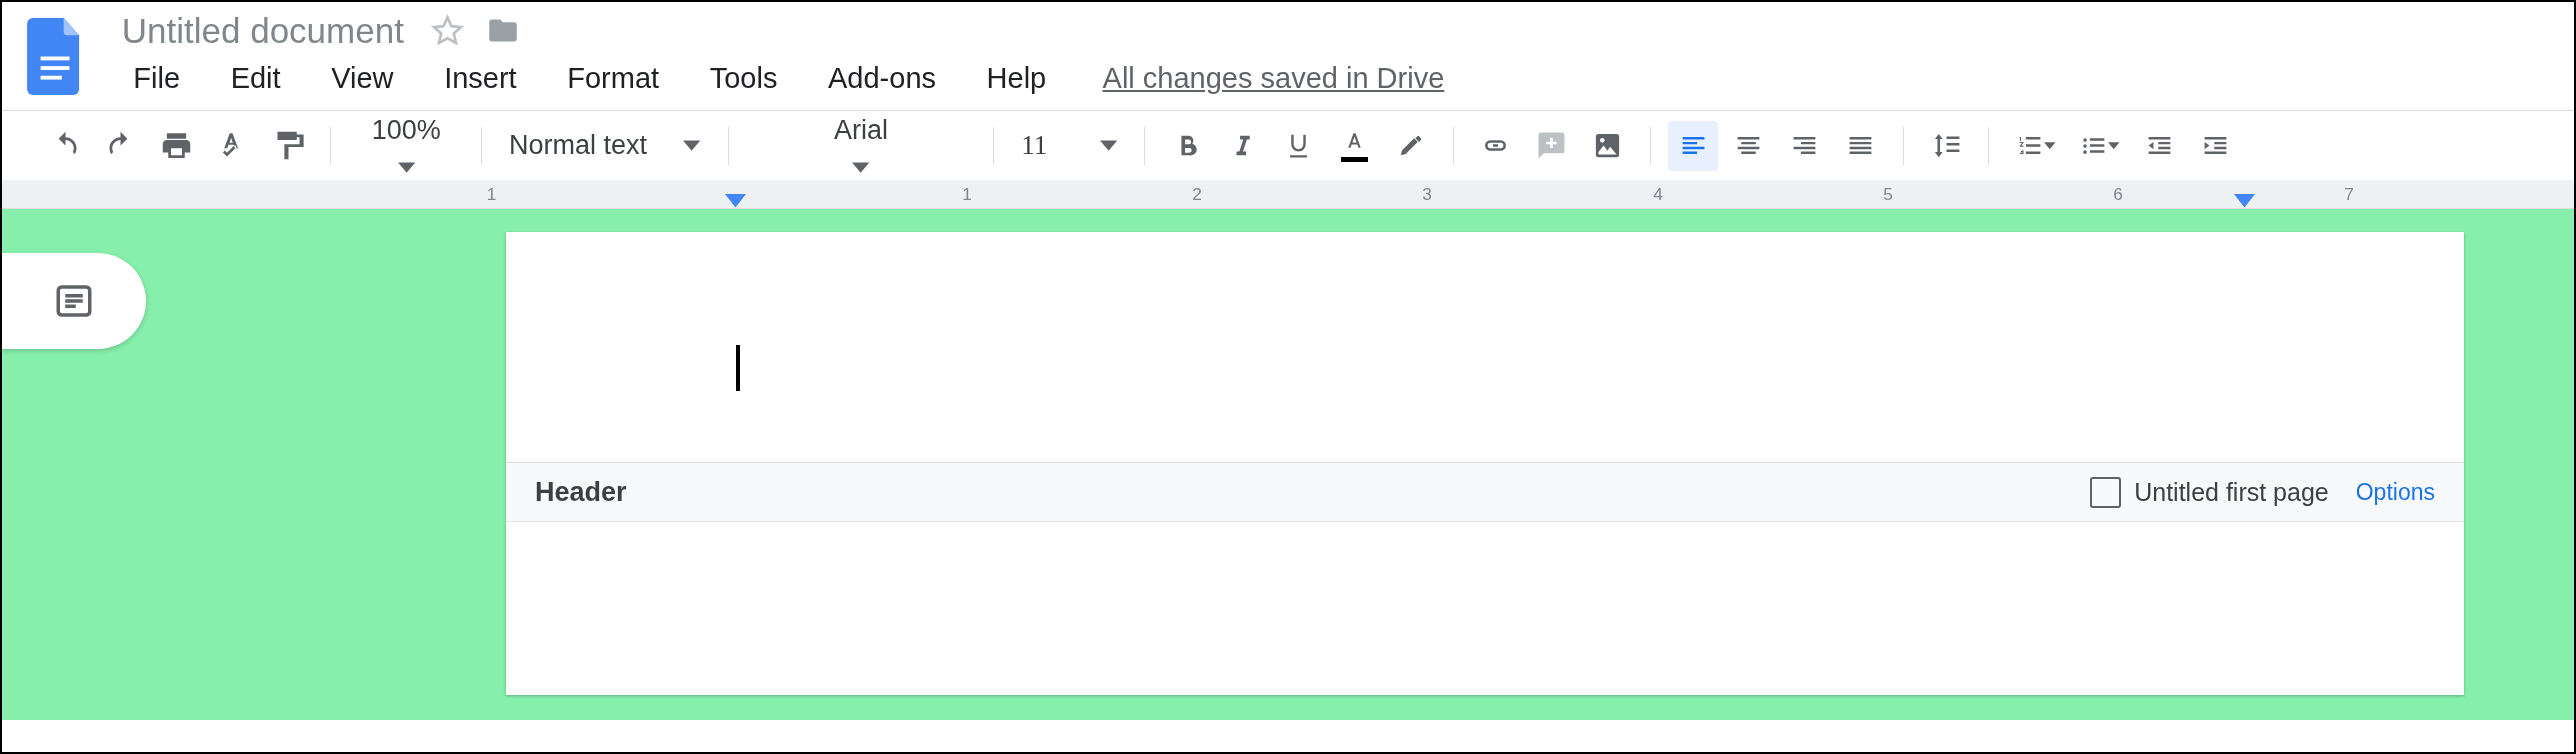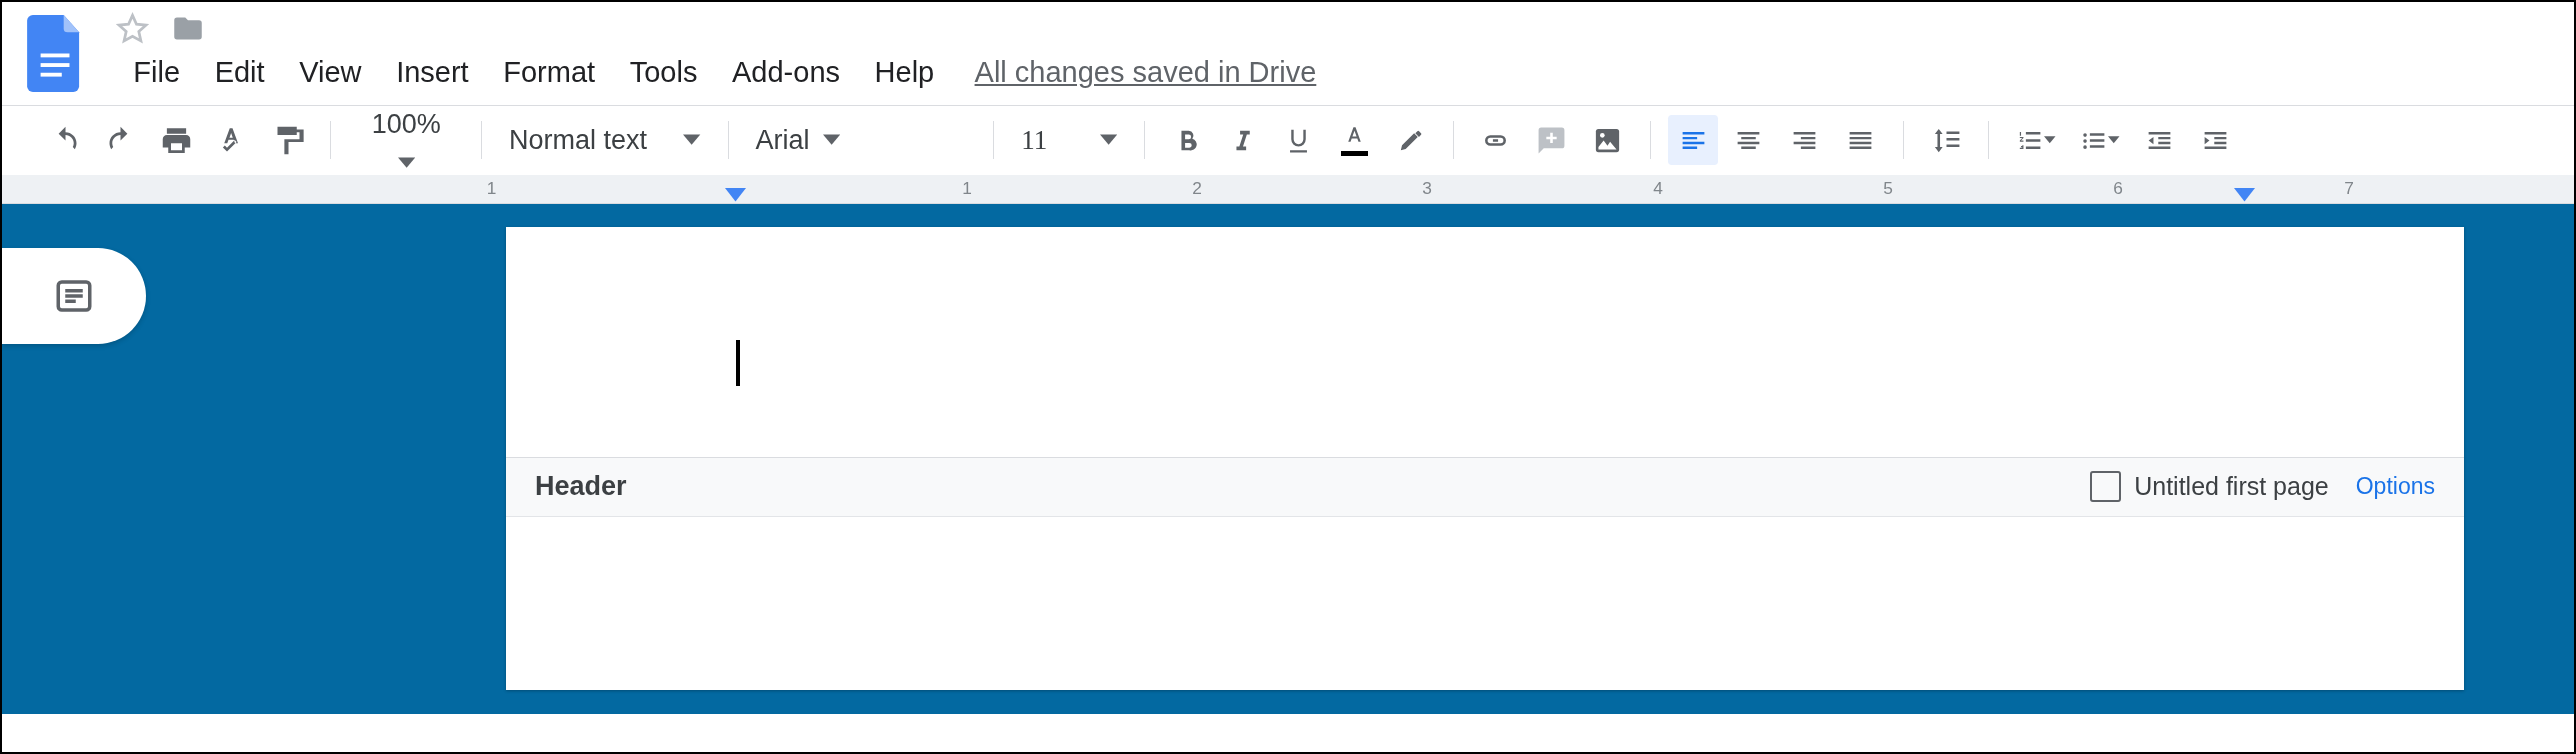--- a/index.html
+++ b/index.html
@@ -6,49 +6,49 @@
   html, body { margin: 0; padding: 0; font-family: Arial, Helvetica, sans-serif; }
   body { background: #fff; width: 2576px; height: 754px; border: 2.9px solid #000; overflow: hidden; }
 
   
   .titlebar { display: flex; align-items: center; padding: 9.6px 17.3px 0 25px; }
   .docs-logo { width: 58px; height: 77px; margin-right: 31px; }
   .title-stack { display: flex; flex-direction: column; }
   .title-row { display: flex; align-items: center; gap: 21px; }
   .doc-title { font-size: 35px; color: #80868b; padding: 1.9px 5.8px; line-height: 1.0; }
   .star-icon svg, .folder-icon svg { display: block; }
-  .menu-row { display: flex; align-items: center; gap: 0; padding-top: 5.8px; }
+  .menu-row { display: flex; align-items: center; gap: 16px; padding-top: 5.8px; }
   .menu-item { font-size: 29px; color: #202124; padding: 5.8px 17.3px; cursor: pointer; }
   .save-status { font-size: 29px; color: #5f6368; text-decoration: underline; margin-left: 23px; }
 
   .hr { height: 1px; background: #dadce0; margin-top: 9.6px; }
 
   
   .toolbar { display: flex; align-items: center; height: 69px; padding: 0 9.6px 0 38px; gap: 5.8px; }
   .tbtn { display: inline-flex; align-items: center; justify-content: center; width: 50px; height: 50px; border-radius: 3.8px; color: #5f6368; cursor: pointer; }
   .tbtn.active { background: #e8f0fe; color: #1a73e8; }
   .tbtn svg { display: block; }
   .sep { width: 1px; height: 38px; background: #dadce0; margin: 0 11.5px; }
   .dd { display: inline-flex; align-items: center; gap: 13.4px; font-size: 27px; color: #3c4043; padding: 0 9.6px; cursor: pointer; }
   .dd .caret { color: #5f6368; }
   .dd.zoom { width: 115px; justify-content: space-between; flex-direction: column; }
   .dd.style { width: 211px; justify-content: space-between; }
-  .dd.font  { width: 230px; justify-content: flex-start; }
+  .dd.font  { width: 230px; justify-content: center; flex-direction: column; }
   .dd.size  { width: 115px; justify-content: space-between; font-family: Liberation Serif, serif; }
   .caret svg, .smallcaret svg { display: block; }
 
   
   .ruler-wrap { background: #eef1f4; height: 29px; position: relative; border-bottom: 1px solid #dadce0; }
   .ruler { position: absolute; left: 504px; right: 58px; top: 0; height: 29px; }
   .tick-major { position: absolute; top: 3.8px; font-size: 17.3px; color: #80868b; transform: translateX(-50%); }
   .indent-marker { position: absolute; top: 13.4px; }
   .indent-marker svg { display: block; }
 
   
-  .workspace { display: flex; background: #0369a1; height: calc(754px - 5.8px - 140px - 69px - 29px); position: relative; }
+  .workspace { display: flex; background: #86efac; height: calc(754px - 5.8px - 140px - 69px - 29px); position: relative; }
   .outline-tab { position: absolute; left: 0; top: 44px; width: 144px; height: 96px; background: #fff; border-radius: 0 58px 58px 0; display: flex; align-items: center; justify-content: center; box-shadow: 0 1.9px 5.8px rgba(0,0,0,.18); }
   .page { position: absolute; left: 504px; top: 23px; width: 1958px; background: #fff; box-shadow: 0 1px 2.9px rgba(0,0,0,.28); }
   .header-area { height: 230px; position: relative; }
   .cursor { position: absolute; left: 230px; top: 113px; width: 3.8px; height: 46px; background: #000; }
   .header-bar { display: flex; align-items: center; height: 60px; background: #f8f9fa; border-top: 1px solid #dadce0; border-bottom: 1px solid #e3e5e8; padding: 0 29px; gap: 27px; }
   .header-label { font-size: 27px; font-weight: 700; color: #3c4043; flex: 0 0 auto; }
   .spacer-flex { flex: 1; }
   .chk { display: inline-flex; align-items: center; gap: 13.4px; font-size: 25px; color: #3c4043; cursor: pointer; }
   .chk-box { width: 31px; height: 31px; border: 2.9px solid #5f6368; border-radius: 2.9px; }
   .options-link { font-size: 23px; color: #1a73e8; font-weight: 500; cursor: pointer; }
@@ -65,20 +65,21 @@
     <svg width="58" height="77" viewBox="0 0 60 80">
       <path d="M6 0 h32 l16 18 v56 a6 6 0 0 1 -6 6 H6 a6 6 0 0 1 -6 -6 V6 a6 6 0 0 1 6 -6 z" fill="#4285f4"></path>
       <path d="M38 0 l16 18 h-12 a4 4 0 0 1 -4 -4 z" fill="#a1c2fa"></path>
       <rect x="14" y="40" width="30" height="4" fill="#fff"></rect>
       <rect x="14" y="50" width="30" height="4" fill="#fff"></rect>
       <rect x="14" y="60" width="22" height="4" fill="#fff"></rect>
     </svg>
   </div>
   <div class="title-stack">
     <div class="title-row">
+      <span class="doc-title">Untitled document</span>
       <span class="star-icon">
         <svg width="33" height="33" viewBox="0 0 24 24">
             <path fill="none" stroke="#bdc1c6" stroke-width="2" d="M12 2.5 14.9 8.9 21.8 9.6 16.6 14.2 18.1 21 12 17.6 5.9 21 7.4 14.2 2.2 9.6 9.1 8.9z"></path>
           </svg>
       </span>
       <span class="folder-icon">
         <svg width="36" height="33" viewBox="0 0 24 24">
             <path fill="#9aa0a6" d="M10 4H4a2 2 0 0 0-2 2v12a2 2 0 0 0 2 2h16a2 2 0 0 0 2-2V8a2 2 0 0 0-2-2h-8l-2-2z"></path>
           </svg>
       </span>

